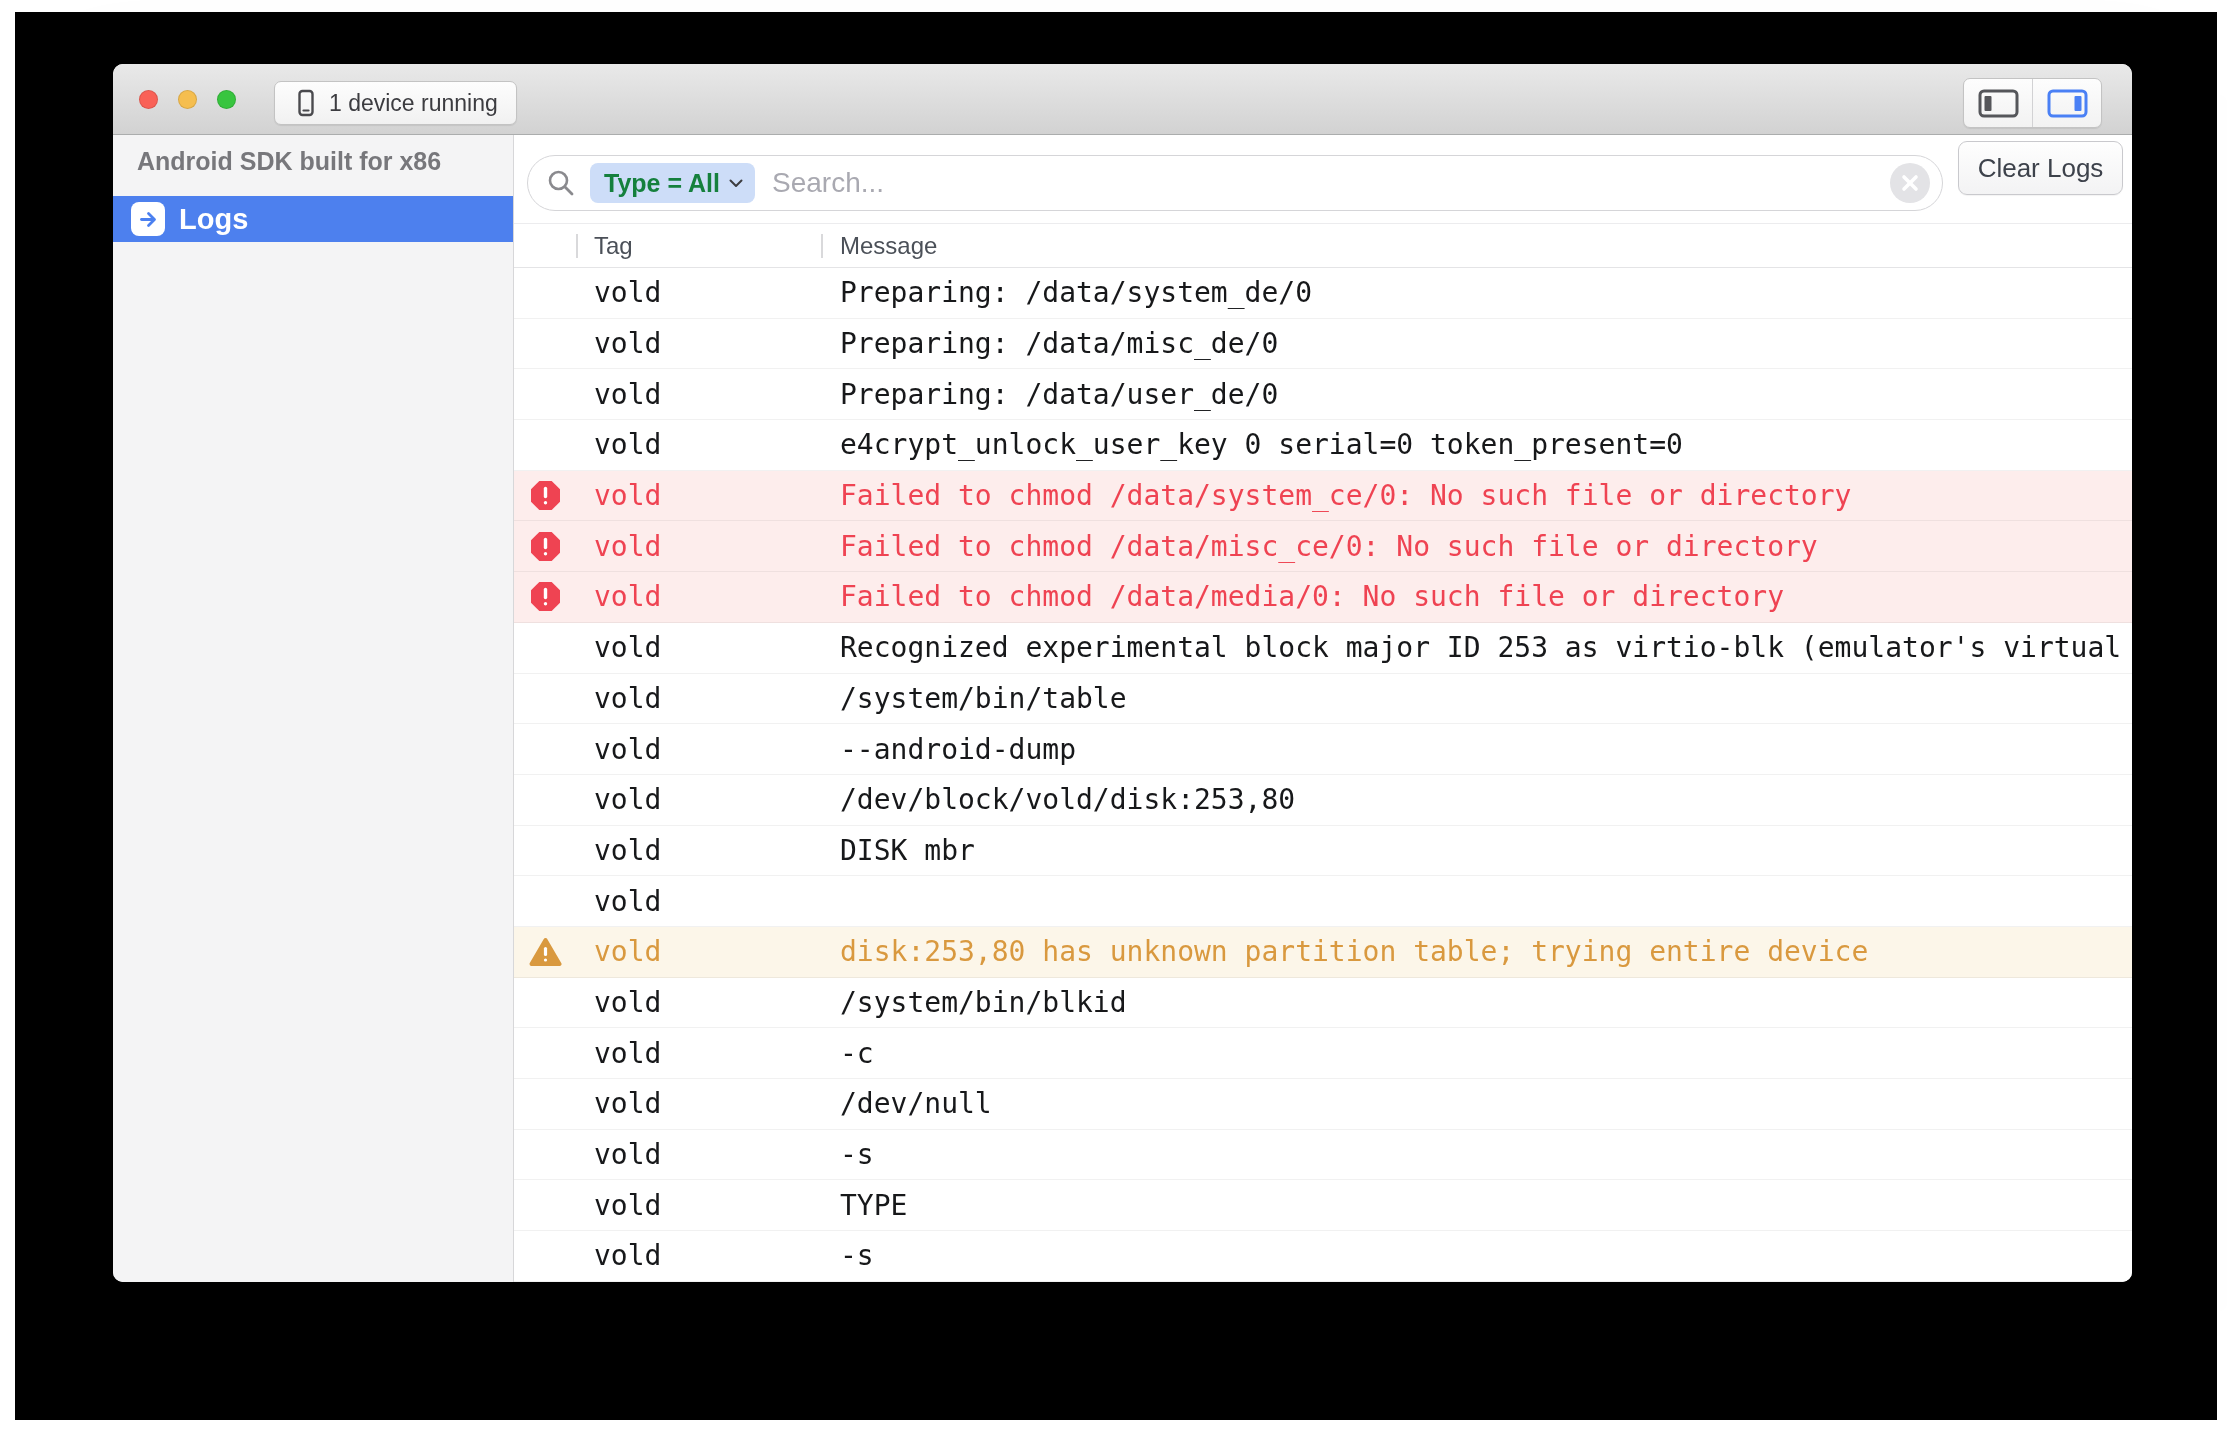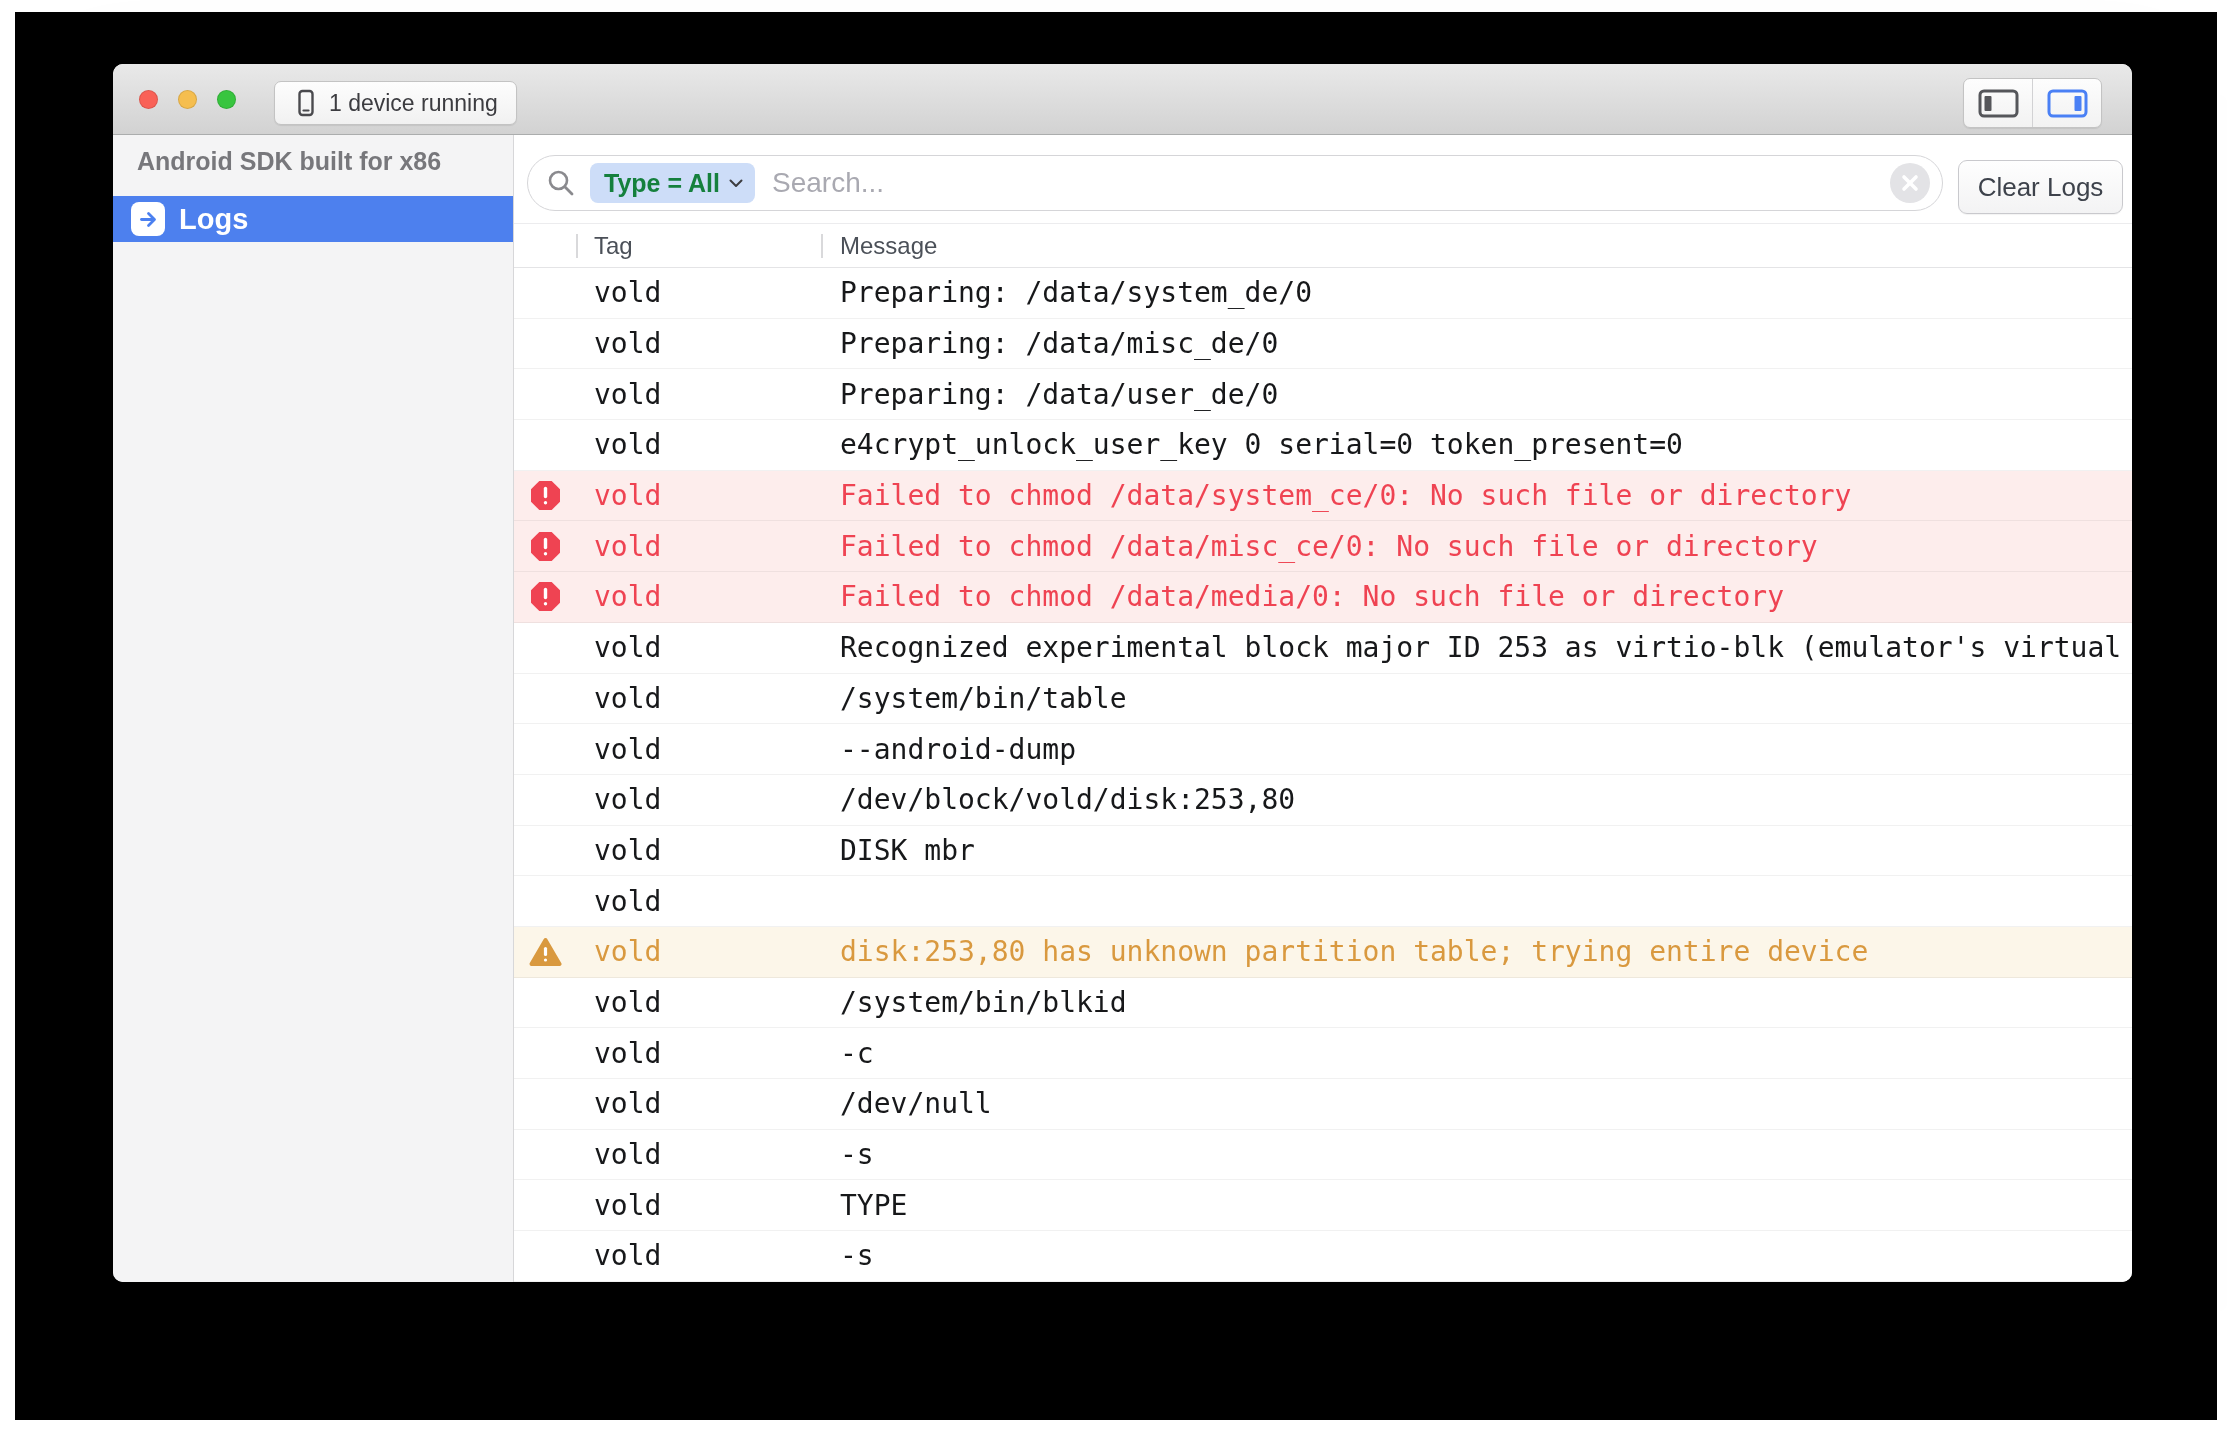--- a/index.html
+++ b/index.html
@@ -56,21 +56,21 @@
   .search-field .mag { margin:0 14px 0 18px; display:flex; flex:none; }
   .filter-chip { height:40px; padding:0 12px 0 14px; background:var(--filter_chip_bg);
                  border-radius:8px; display:flex; align-items:center; gap:9px; flex:none;
                  font-size:25px; font-weight:bold; color:#15803d; }
   .search-input { flex:1; border:none; outline:none; background:transparent;
                   font-size:28px; color:#333; padding:0 12px 0 17px; min-width:0;
                   font-family:"Liberation Sans", sans-serif; }
   .search-input::placeholder { color:#a9a9b1; }
   .clear-x { margin-right:12px; flex:none; display:flex; }
 
-  .clear-logs-btn { position:absolute; right:9px; top:25px; height:54px; width:165px;
+  .clear-logs-btn { position:absolute; right:9px; top:6px; height:54px; width:165px;
                     background:linear-gradient(#fefefe,#f3f3f4); border:1px solid #c9c9cd;
                     border-radius:9px; font-size:26px; color:#3d424b;
                     display:flex; align-items:center; justify-content:center;
                     box-shadow:0 1px 1px rgba(0,0,0,0.05); }
 
   
   .log-table { flex:1; display:flex; flex-direction:column; overflow:hidden; }
   .thead { height:44px; flex:none; display:flex; align-items:stretch;
            border-bottom:1px solid #e4e4e6; color:#4b5058; font-size:24px; }
   .th { display:flex; align-items:center; position:relative; }

